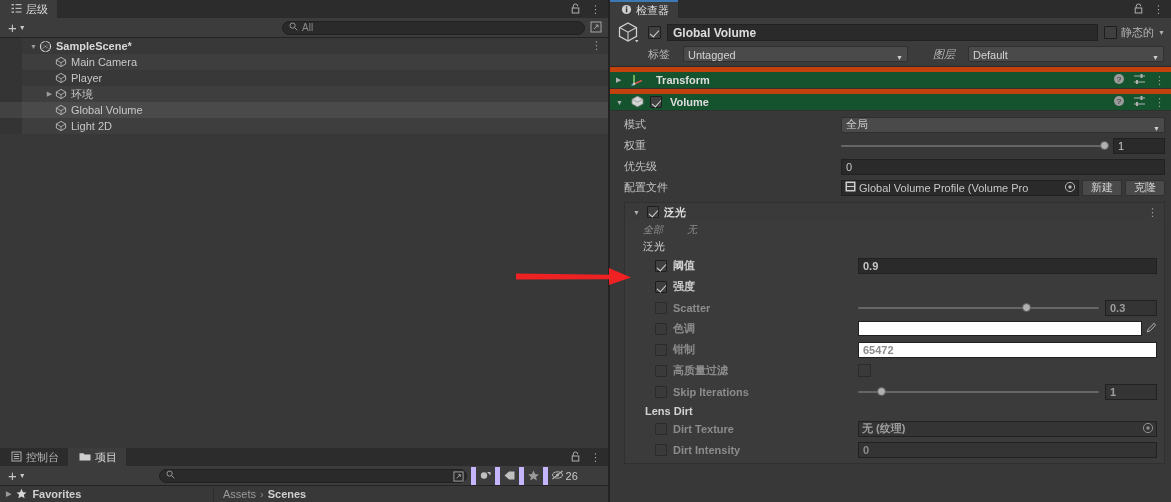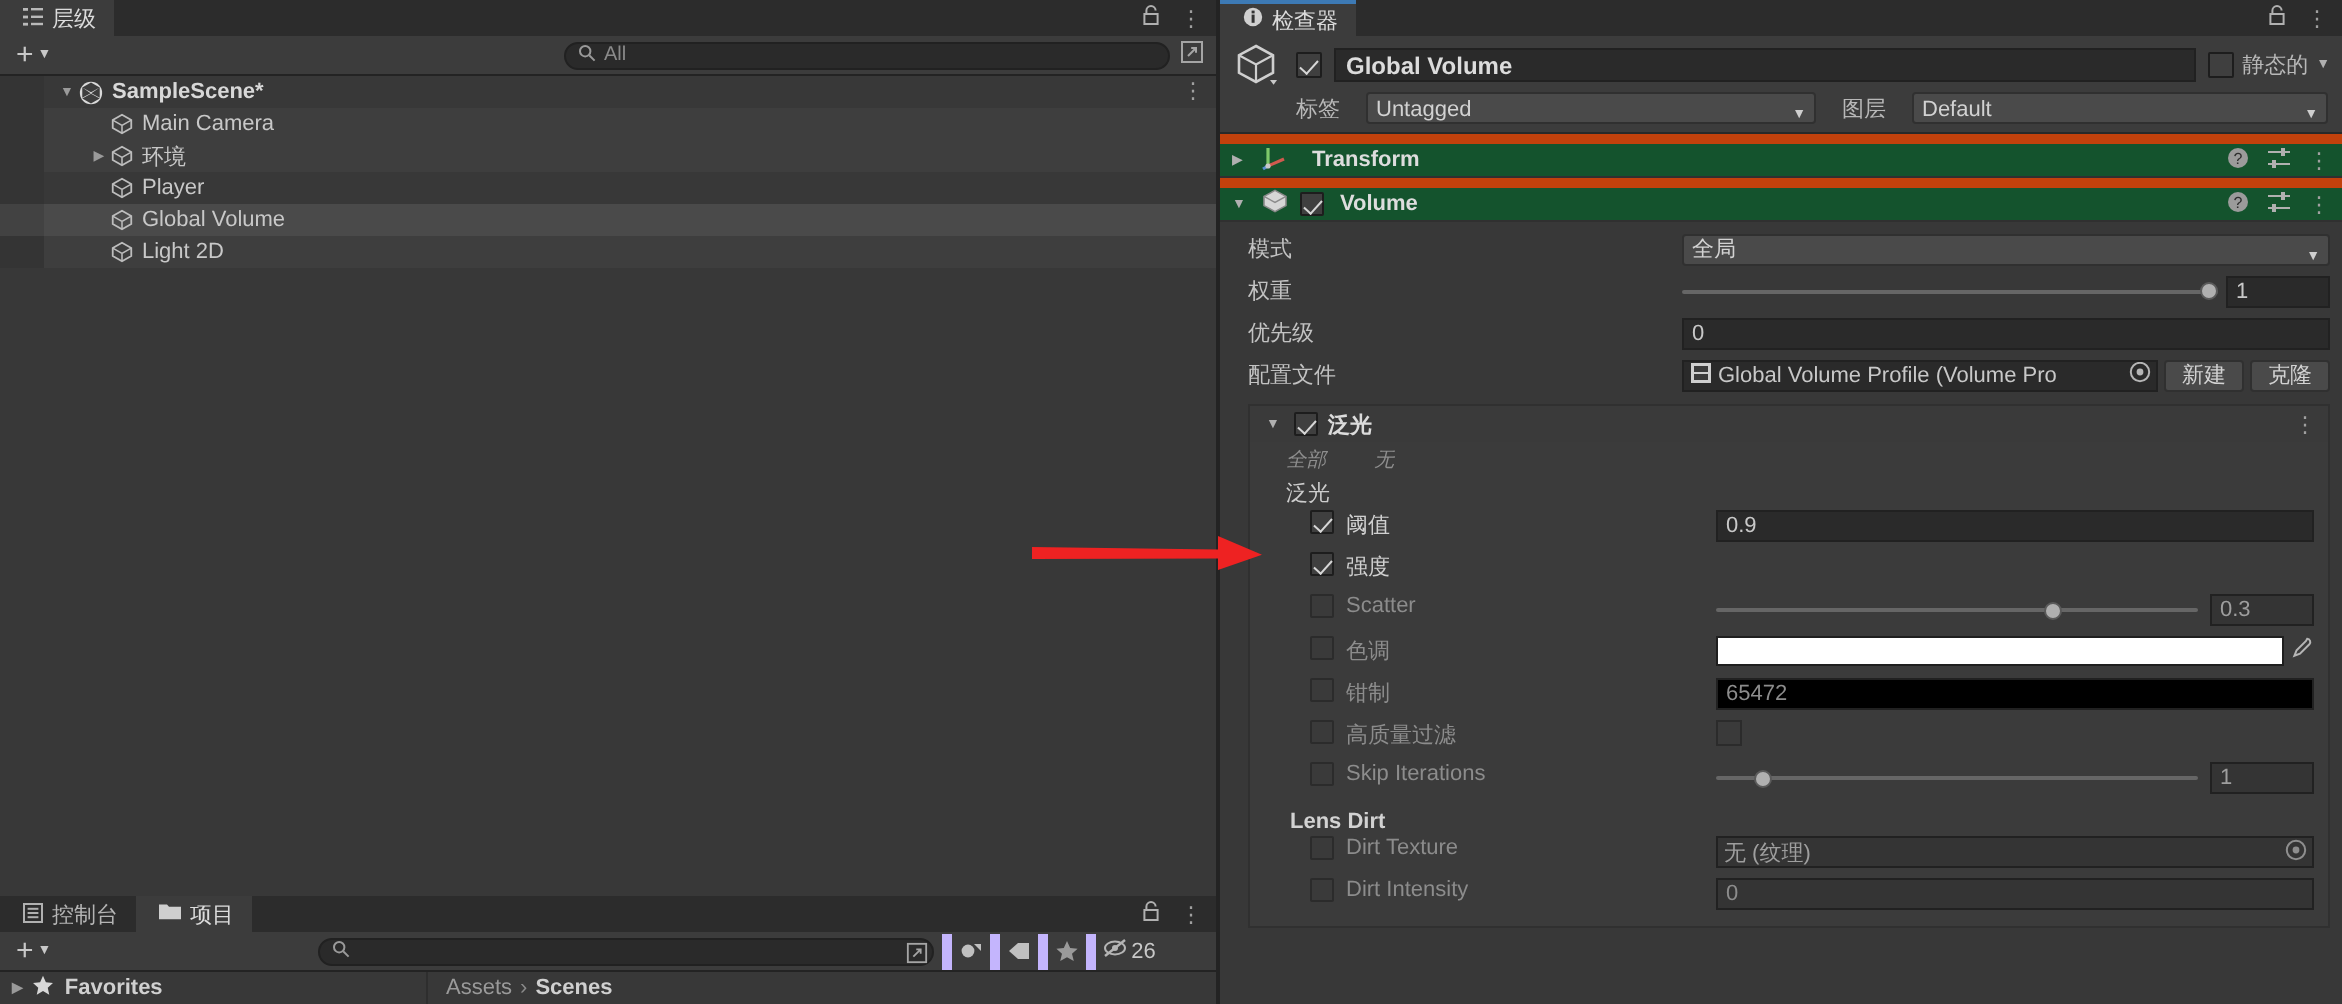--- a/index.html
+++ b/index.html
@@ -157,21 +157,21 @@
   
   .effect-wrap { margin:4px 6px 0 14px; border:1px solid #303030; background:#3a3a3a; }
   .effect-head {
     height:18px; display:flex; align-items:center; gap:5px; padding:0 6px 0 8px;
     background:#3a3a3a;
   }
   .effect-head .ttl { font-weight:bold; color:#dcdcdc; font-size:11px; }
   .effect-body { background:#3b3b3b; padding-bottom:3px; }
   .allnone { display:flex; gap:24px; padding:2px 0 1px 18px; color:#8e8e8e; font-size:10px;font-style:italic; }
   .grp { padding:1px 0 1px 18px; color:#cdcdcd; font-size:11px; }
-  .erow { display:flex; align-items:flex-start; height:21px; padding-left:30px; padding-right:7px; }
+  .erow { display:flex; align-items:center; height:21px; padding-left:30px; padding-right:7px;font-weight:bold; }
   .erow .ename { width:185px; font-size:11px; flex:none; }
   .erow.on .ename { color:#d0d0d0; }
   .erow.off .ename { color:#8c8c8c; }
   .erow .ectl { flex:1; display:flex; align-items:center; }
   .colorswatch { flex:1; height:15px; background:#ffffff; border:1px solid #1f1f1f; }
   .eyedrop { width:15px; text-align:center; flex:none; }
   .minichk {
     width:13px; height:13px; background:#3a3a3a; border:1px solid #2b2b2b; flex:none;
   }
   .sub-label { padding:3px 0 1px 20px; color:#d2d2d2; font-size:11px; font-weight:bold; }
@@ -250,40 +250,40 @@
         <div class="h-row alt">
           <div class="leftstrip" style="background: rgb(52, 52, 52);"></div>
           <span style="width: 44px; flex: 0 0 auto;"></span>
           <span class="foldout">&nbsp;</span>
           <span class="go-icon" style="margin-right: 4px;"><svg width="12" height="12" viewBox="0 0 14 14">
               <path d="M7 1.6 L12.4 4.7 L12.4 9.3 L7 12.4 L1.6 9.3 L1.6 4.7 Z" fill="none" stroke="#bdbdbd" stroke-width="1.05"></path>
               <path d="M1.6 4.7 L7 7.8 L12.4 4.7 M7 7.8 L7 12.4" fill="none" stroke="#bdbdbd" stroke-width="0.9"></path>
             </svg></span>
           <span class="lbl">Main Camera</span>
         </div>
+        <div class="h-row">
+          <div class="leftstrip" style="background: rgb(52, 52, 52);"></div>
+          <span style="width: 44px; flex: 0 0 auto;"></span>
+          <span class="foldout">&nbsp;</span>
+          <span class="go-icon" style="margin-right: 4px;"><svg width="12" height="12" viewBox="0 0 14 14">
+              <path d="M7 1.6 L12.4 4.7 L12.4 9.3 L7 12.4 L1.6 9.3 L1.6 4.7 Z" fill="none" stroke="#bdbdbd" stroke-width="1.05"></path>
+              <path d="M1.6 4.7 L7 7.8 L12.4 4.7 M7 7.8 L7 12.4" fill="none" stroke="#bdbdbd" stroke-width="0.9"></path>
+            </svg></span>
+          <span class="lbl">Player</span>
+        </div>
         <div class="h-row alt">
           <div class="leftstrip" style="background: rgb(52, 52, 52);"></div>
           <span style="width: 44px; flex: 0 0 auto;"></span>
           <span class="foldout">▶</span>
           <span class="go-icon" style="margin-right: 4px;"><svg width="12" height="12" viewBox="0 0 14 14">
               <path d="M7 1.6 L12.4 4.7 L12.4 9.3 L7 12.4 L1.6 9.3 L1.6 4.7 Z" fill="none" stroke="#bdbdbd" stroke-width="1.05"></path>
               <path d="M1.6 4.7 L7 7.8 L12.4 4.7 M7 7.8 L7 12.4" fill="none" stroke="#bdbdbd" stroke-width="0.9"></path>
             </svg></span>
           <span class="lbl">环境</span>
         </div>
-        <div class="h-row">
-          <div class="leftstrip" style="background: rgb(52, 52, 52);"></div>
-          <span style="width: 44px; flex: 0 0 auto;"></span>
-          <span class="foldout">&nbsp;</span>
-          <span class="go-icon" style="margin-right: 4px;"><svg width="12" height="12" viewBox="0 0 14 14">
-              <path d="M7 1.6 L12.4 4.7 L12.4 9.3 L7 12.4 L1.6 9.3 L1.6 4.7 Z" fill="none" stroke="#bdbdbd" stroke-width="1.05"></path>
-              <path d="M1.6 4.7 L7 7.8 L12.4 4.7 M7 7.8 L7 12.4" fill="none" stroke="#bdbdbd" stroke-width="0.9"></path>
-            </svg></span>
-          <span class="lbl">Player</span>
-        </div>
         <div class="h-row selected">
           <div class="leftstrip" style="background: rgb(66, 66, 66);"></div>
           <span style="width: 44px; flex: 0 0 auto;"></span>
           <span class="foldout">&nbsp;</span>
           <span class="go-icon" style="margin-right: 4px;"><svg width="12" height="12" viewBox="0 0 14 14">
               <path d="M7 1.6 L12.4 4.7 L12.4 9.3 L7 12.4 L1.6 9.3 L1.6 4.7 Z" fill="none" stroke="#bdbdbd" stroke-width="1.05"></path>
               <path d="M1.6 4.7 L7 7.8 L12.4 4.7 M7 7.8 L7 12.4" fill="none" stroke="#bdbdbd" stroke-width="0.9"></path>
             </svg></span>
           <span class="lbl">Global Volume</span>
         </div>
@@ -443,21 +443,21 @@
           <span class="lblsm">静态的</span>
           <span class="caret">▼</span>
         </div>
       </div>
       <div class="hrow2">
         <span class="lblsm" style="width:30px;margin-left:32px;">标签</span>
         <div class="dropdown" style="width:225px;">
           <span>Untagged</span>
           <span class="arr">▼</span>
         </div>
-        <span class="lblsm" style="width:30px;margin-left:8px;">图层</span>
+        <span class="lblsm" style="width:30px;margin-left:20px;font-style:italic;">图层</span>
         <div class="dropdown" style="flex:1;margin-right:1px;">
           <span>Default</span>
           <span class="arr">▼</span>
         </div>
       </div>
     </div>
 
     <div class="comp-header">
       <span class="tri">▶</span>
       <span class="ico">
@@ -632,21 +632,21 @@
                   <path d="M9.6 1.4 a1.6 1.6 0 0 1 1.1 2.7 L6 8.8 L3.2 9.9 L4.3 7.1 L9 2.5 Z" fill="none" stroke="#b5b5b5" stroke-width="1"></path>
                 </svg>
               </span>
             </span>
           </div>
 
           <div class="erow off">
             <span class="chk dim" style="width:12px;height:12px;margin-right:6px;flex:none;"></span>
             <span class="ename">钳制</span>
             <span class="ectl">
-              <span class="txtfield dim" style="background:#000000;">
+              <span class="txtfield dim" style="background:#ffffff;">
                 <span>65472</span>
               </span>
             </span>
           </div>
 
           <div class="erow off">
             <span class="chk dim" style="width:12px;height:12px;margin-right:6px;flex:none;"></span>
             <span class="ename">高质量过滤</span>
             <span class="ectl">
               <span class="minichk"></span>

